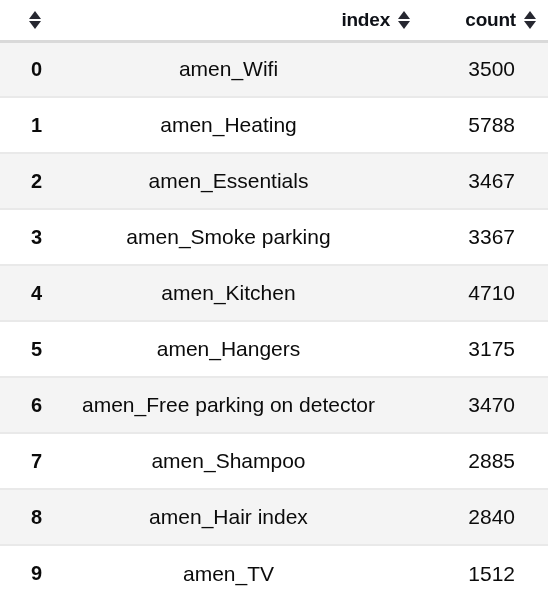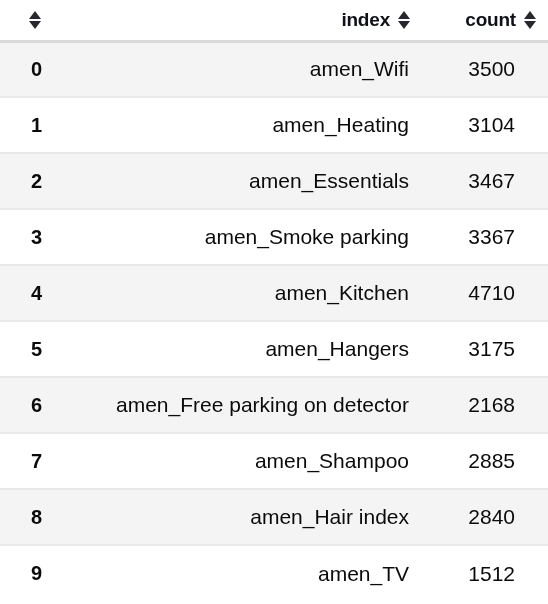--- a/index.html
+++ b/index.html
@@ -100,21 +100,21 @@
   }
   tbody tr:last-child td { border-bottom: none; }
 
   td.cell-rowindex {
     text-align: right;
     padding-right: 6px;
     font-weight: bold;
     font-size: 20px;
   }
   td.cell-index {
-    text-align: right;
+    text-align: center;
     padding-right: 13px;
   }
   td.cell-count {
     text-align: right;
     padding-right: 33px;
   }
 </style>
 </head>
 <body>
 
@@ -159,21 +159,21 @@
 
   <tbody id="table-body">
       <tr class="row-even">
         <td class="cell-rowindex">0</td>
         <td class="cell-index">amen_Wifi</td>
         <td class="cell-count">3500</td>
       </tr>
       <tr class="row-odd">
         <td class="cell-rowindex">1</td>
         <td class="cell-index">amen_Heating</td>
-        <td class="cell-count">3104</td>
+        <td class="cell-count">5788</td>
       </tr>
       <tr class="row-even">
         <td class="cell-rowindex">2</td>
         <td class="cell-index">amen_Essentials</td>
         <td class="cell-count">3467</td>
       </tr>
       <tr class="row-odd">
         <td class="cell-rowindex">3</td>
         <td class="cell-index">amen_Smoke parking</td>
         <td class="cell-count">3367</td>
@@ -184,21 +184,21 @@
         <td class="cell-count">4710</td>
       </tr>
       <tr class="row-odd">
         <td class="cell-rowindex">5</td>
         <td class="cell-index">amen_Hangers</td>
         <td class="cell-count">3175</td>
       </tr>
       <tr class="row-even">
         <td class="cell-rowindex">6</td>
         <td class="cell-index">amen_Free parking on detector</td>
-        <td class="cell-count">2168</td>
+        <td class="cell-count">3470</td>
       </tr>
       <tr class="row-odd">
         <td class="cell-rowindex">7</td>
         <td class="cell-index">amen_Shampoo</td>
         <td class="cell-count">2885</td>
       </tr>
       <tr class="row-even">
         <td class="cell-rowindex">8</td>
         <td class="cell-index">amen_Hair index</td>
         <td class="cell-count">2840</td>

